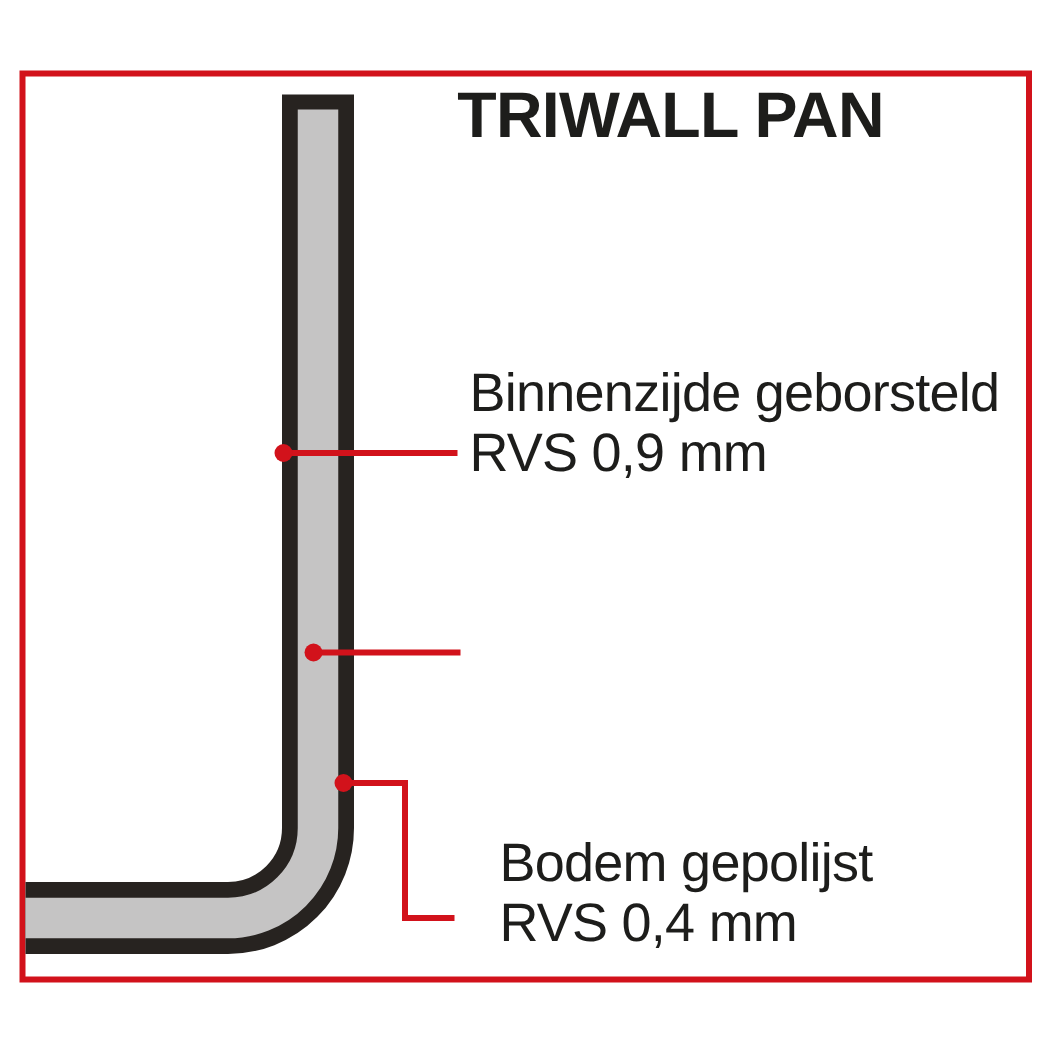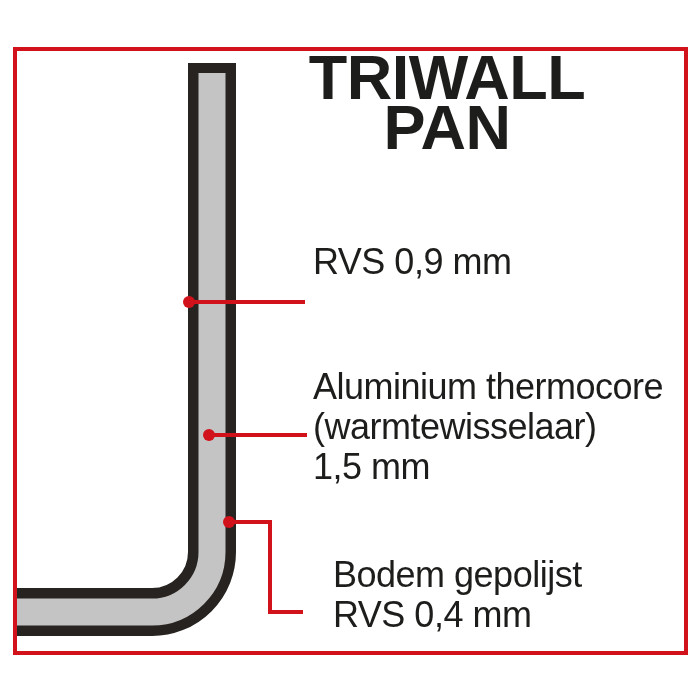--- a/index.html
+++ b/index.html
@@ -53,21 +53,21 @@
     fill: var(--accent-red, #d2121b);
     stroke: none;
   }
   .title {
     position: absolute;
     left: 247px;
     top: 52px;
     width: 400px;
     margin: 0;
     text-align: center;
-    font-size: 63px;
+    font-size: 43px;
     line-height: 50px;
     font-weight: bold;
     letter-spacing: -0.5px;
     color: var(--text, #1d1d1b);
   }
   .title span { display: block; }
   .label {
     position: absolute;
     left: 313px;
     font-size: 36px;
@@ -99,27 +99,23 @@
     <circle class="callout-dot" cx="189" cy="302" r="6"></circle>
     <circle class="callout-dot" cx="209" cy="435" r="6"></circle>
     <circle class="callout-dot" cx="229" cy="522" r="6"></circle>
   </svg>
 
   <h1 class="title">
     <span>TRIWALL PAN</span>
   </h1>
 
   <div class="label label-inner">
+    <div>Binnenzijde geborsteld</div>
     <div>RVS 0,9 mm</div>
   </div>
 
-  <div class="label label-core">
-    <div>Aluminium thermocore</div>
-    <div>(warmtewisselaar)</div>
-    <div>1,5 mm</div>
-  </div>
 
   <div class="label label-bottom">
     <div>Bodem gepolijst</div>
     <div>RVS 0,4 mm</div>
   </div>
 
 </div>
 
 </body></html>

